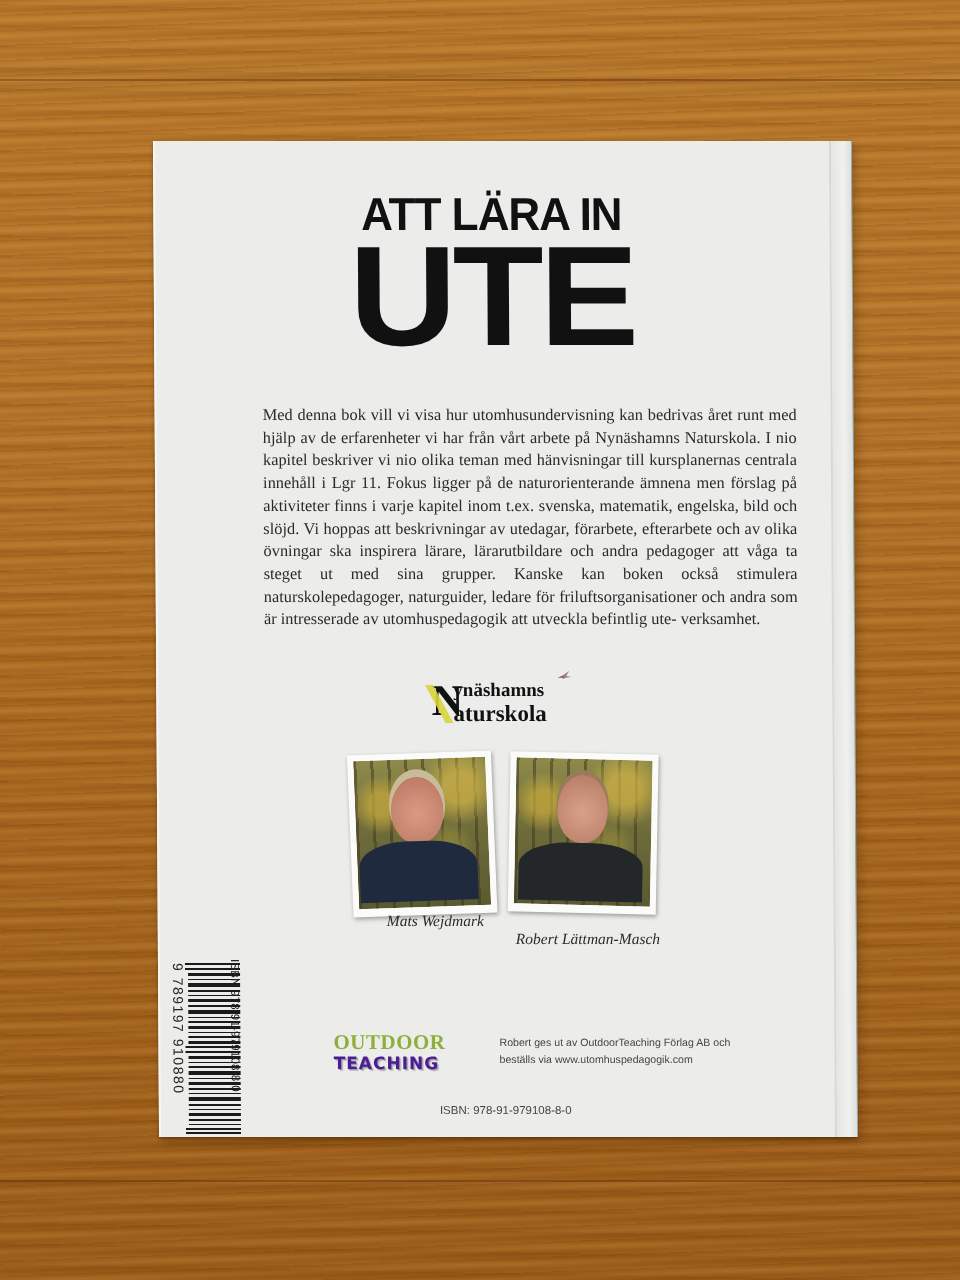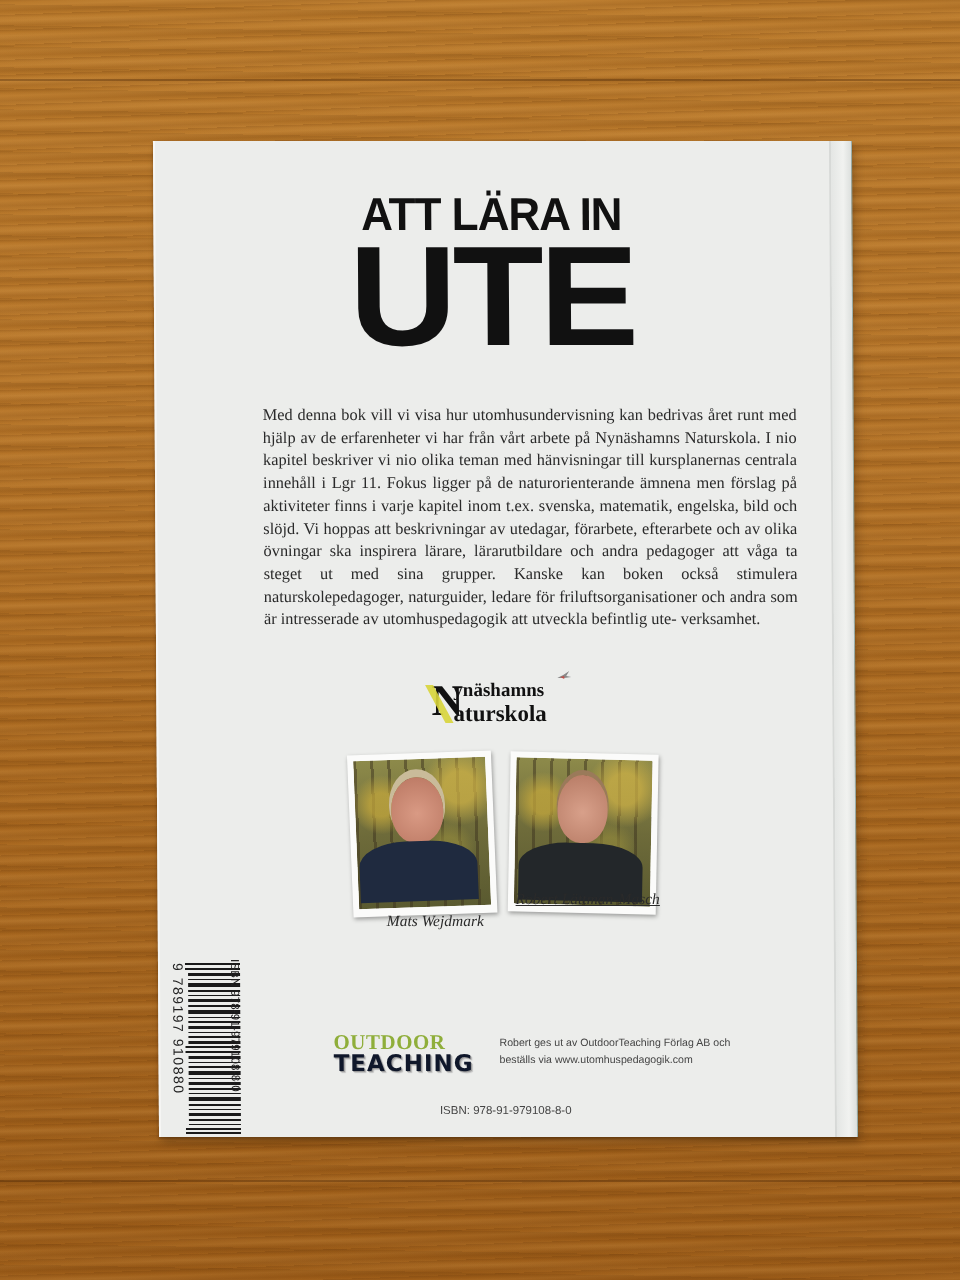--- a/index.html
+++ b/index.html
@@ -82,21 +82,21 @@
     position:absolute; left:71px; top:818px; font-size:11.5px; color:#222;
     writing-mode:vertical-rl; letter-spacing:0.2px;
   }
   .barcode-digits {
     position:absolute; left:12px; top:848px; font-size:14px; color:#222;
     writing-mode:vertical-rl; letter-spacing:1.5px;
   }
 
   .ot-logo { position:absolute; left:175px; top:890px; }
   .ot-outdoor { font-family:"Liberation Serif", serif; font-weight:900; font-size:21px; color:#8fae3a; letter-spacing:0.5px; line-height:22px; }
-  .ot-teaching { font-family:"DejaVu Sans", sans-serif; font-weight:bold; font-size:23px; color:#0f172a; letter-spacing:1px; line-height:20px;
+  .ot-teaching { font-family:"DejaVu Sans", sans-serif; font-weight:bold; font-size:17px; color:#4c1d95; letter-spacing:1px; line-height:20px;
     text-shadow: 1px 1px 0 #9a9a9a, 2px 2px 1px #c0c0c0; }
   .publisher { position:absolute; left:341px; top:893px; font-size:10.6px; line-height:17px; color:#444; }
   .isbn-bottom { position:absolute; left:281px; top:963px; font-size:11.5px; color:#444; }
 </style>
 </head>
 <body>
 
 <div class="board-seam" style="top:79px;"></div>
 <div class="board-seam" style="top:1180px;"></div>
 
@@ -130,21 +130,21 @@
   </div>
   <div class="caption" style="left:229px;top:771px;">Mats Wejdmark</div>
 
   <div class="photo photo2">
     <div class="photo-img">
       <div class="forest"></div>
       <div class="head" style="left:42px;top:16px;width:50px;height:68px;background:radial-gradient(circle at 50% 55%,#d8a08a,#b47862);box-shadow:0 -4px 0 1px #9a7a5a;"></div>
       <div class="shirt" style="left:4px;top:84px;width:124px;height:58px;background:#23272a;"></div>
     </div>
   </div>
-  <div class="caption" style="left:358px;top:749px;text-decoration:underline;">Robert Lättman-Masch</div>
+  <div class="caption" style="left:358px;top:789px;">Robert Lättman-Masch</div>
 
   <svg class="barcode" viewBox="0 0 70 176" preserveAspectRatio="none">
     <rect x="0" y="0" width="70" height="176" fill="#ecedeb"></rect>
     <g fill="#1a1a1a">
       <rect x="13" y="4" width="55" height="2"></rect>
         <rect x="13" y="9" width="55" height="2"></rect>
       <rect x="16" y="14" width="52" height="3"></rect>
         <rect x="16" y="20" width="52" height="1"></rect>
       <rect x="16" y="24" width="52" height="4"></rect>
         <rect x="16" y="31" width="52" height="2"></rect>

